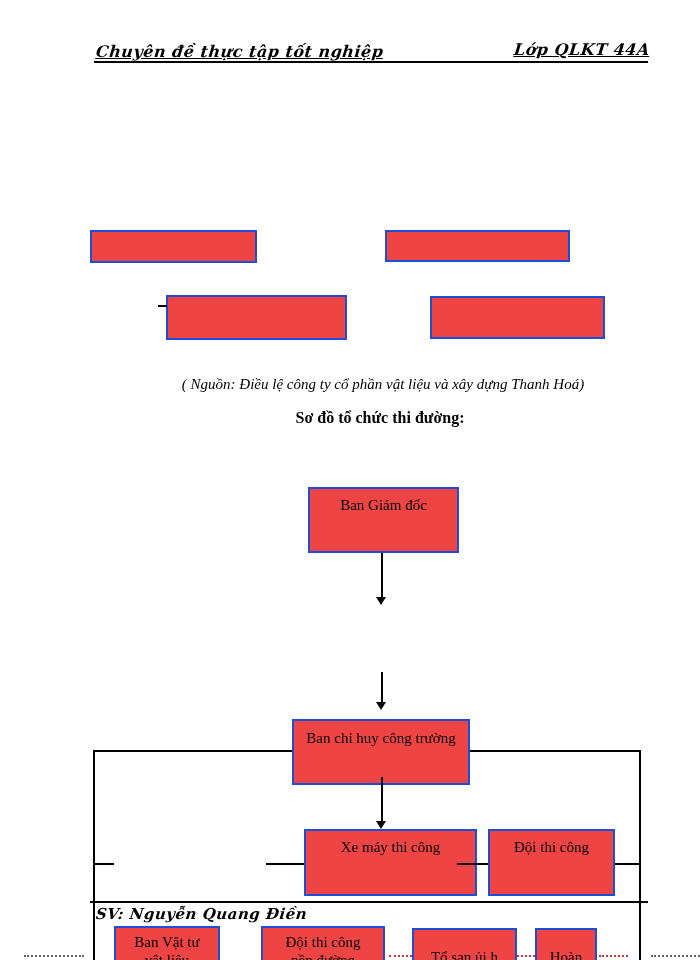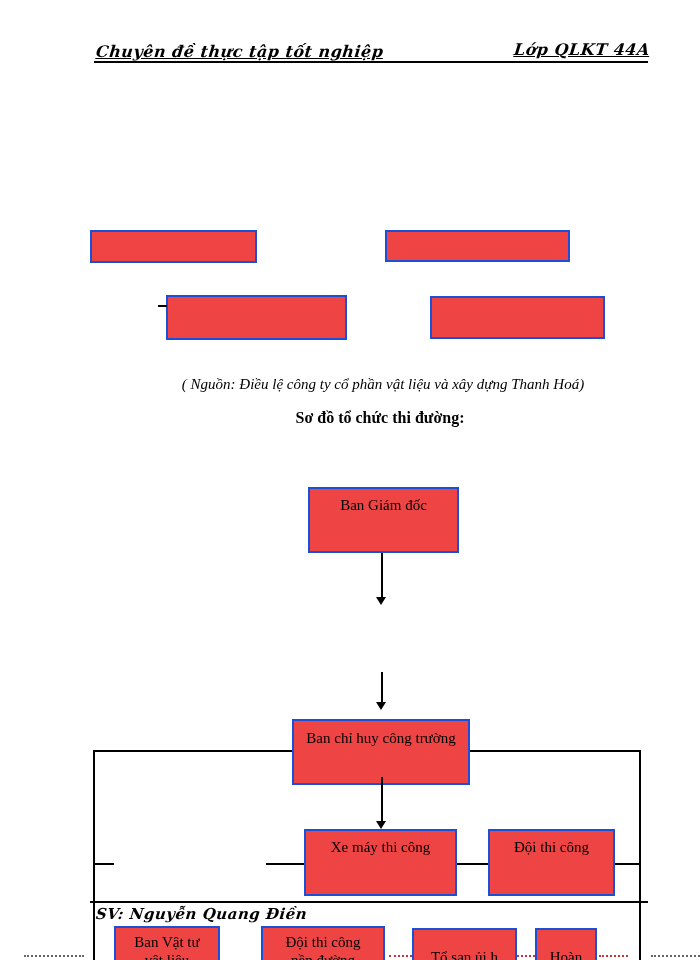--- a/index.html
+++ b/index.html
@@ -60,21 +60,21 @@
   </div>
 
   <div class="hline" style="left:94px;top:750px;width:198px;"></div>
   <div class="hline" style="left:470px;top:750px;width:171px;"></div>
   <div class="vline" style="left:93px;top:750px;height:210px;"></div>
   <div class="vline" style="left:639px;top:750px;height:210px;"></div>
 
   <div class="vline" style="left:381px;top:777px;height:45px;"></div>
   <div class="arrow-down" style="left:376px;top:821px;"></div>
 
-  <div class="box" style="left:304px;top:829px;width:153px;height:67px;padding-top:7px;">
+  <div class="box" style="left:304px;top:829px;width:173px;height:67px;padding-top:7px;">
     <div class="boxlabel">Xe máy thi công</div>
   </div>
   <div class="box" style="left:488px;top:829px;width:127px;height:67px;padding-top:7px;">
     <div class="boxlabel">Đội thi công</div>
   </div>
   <div class="hline" style="left:94px;top:863px;width:20px;"></div>
   <div class="hline" style="left:266px;top:863px;width:38px;"></div>
   <div class="hline" style="left:457px;top:863px;width:31px;"></div>
   <div class="hline" style="left:615px;top:863px;width:25px;"></div>
 

